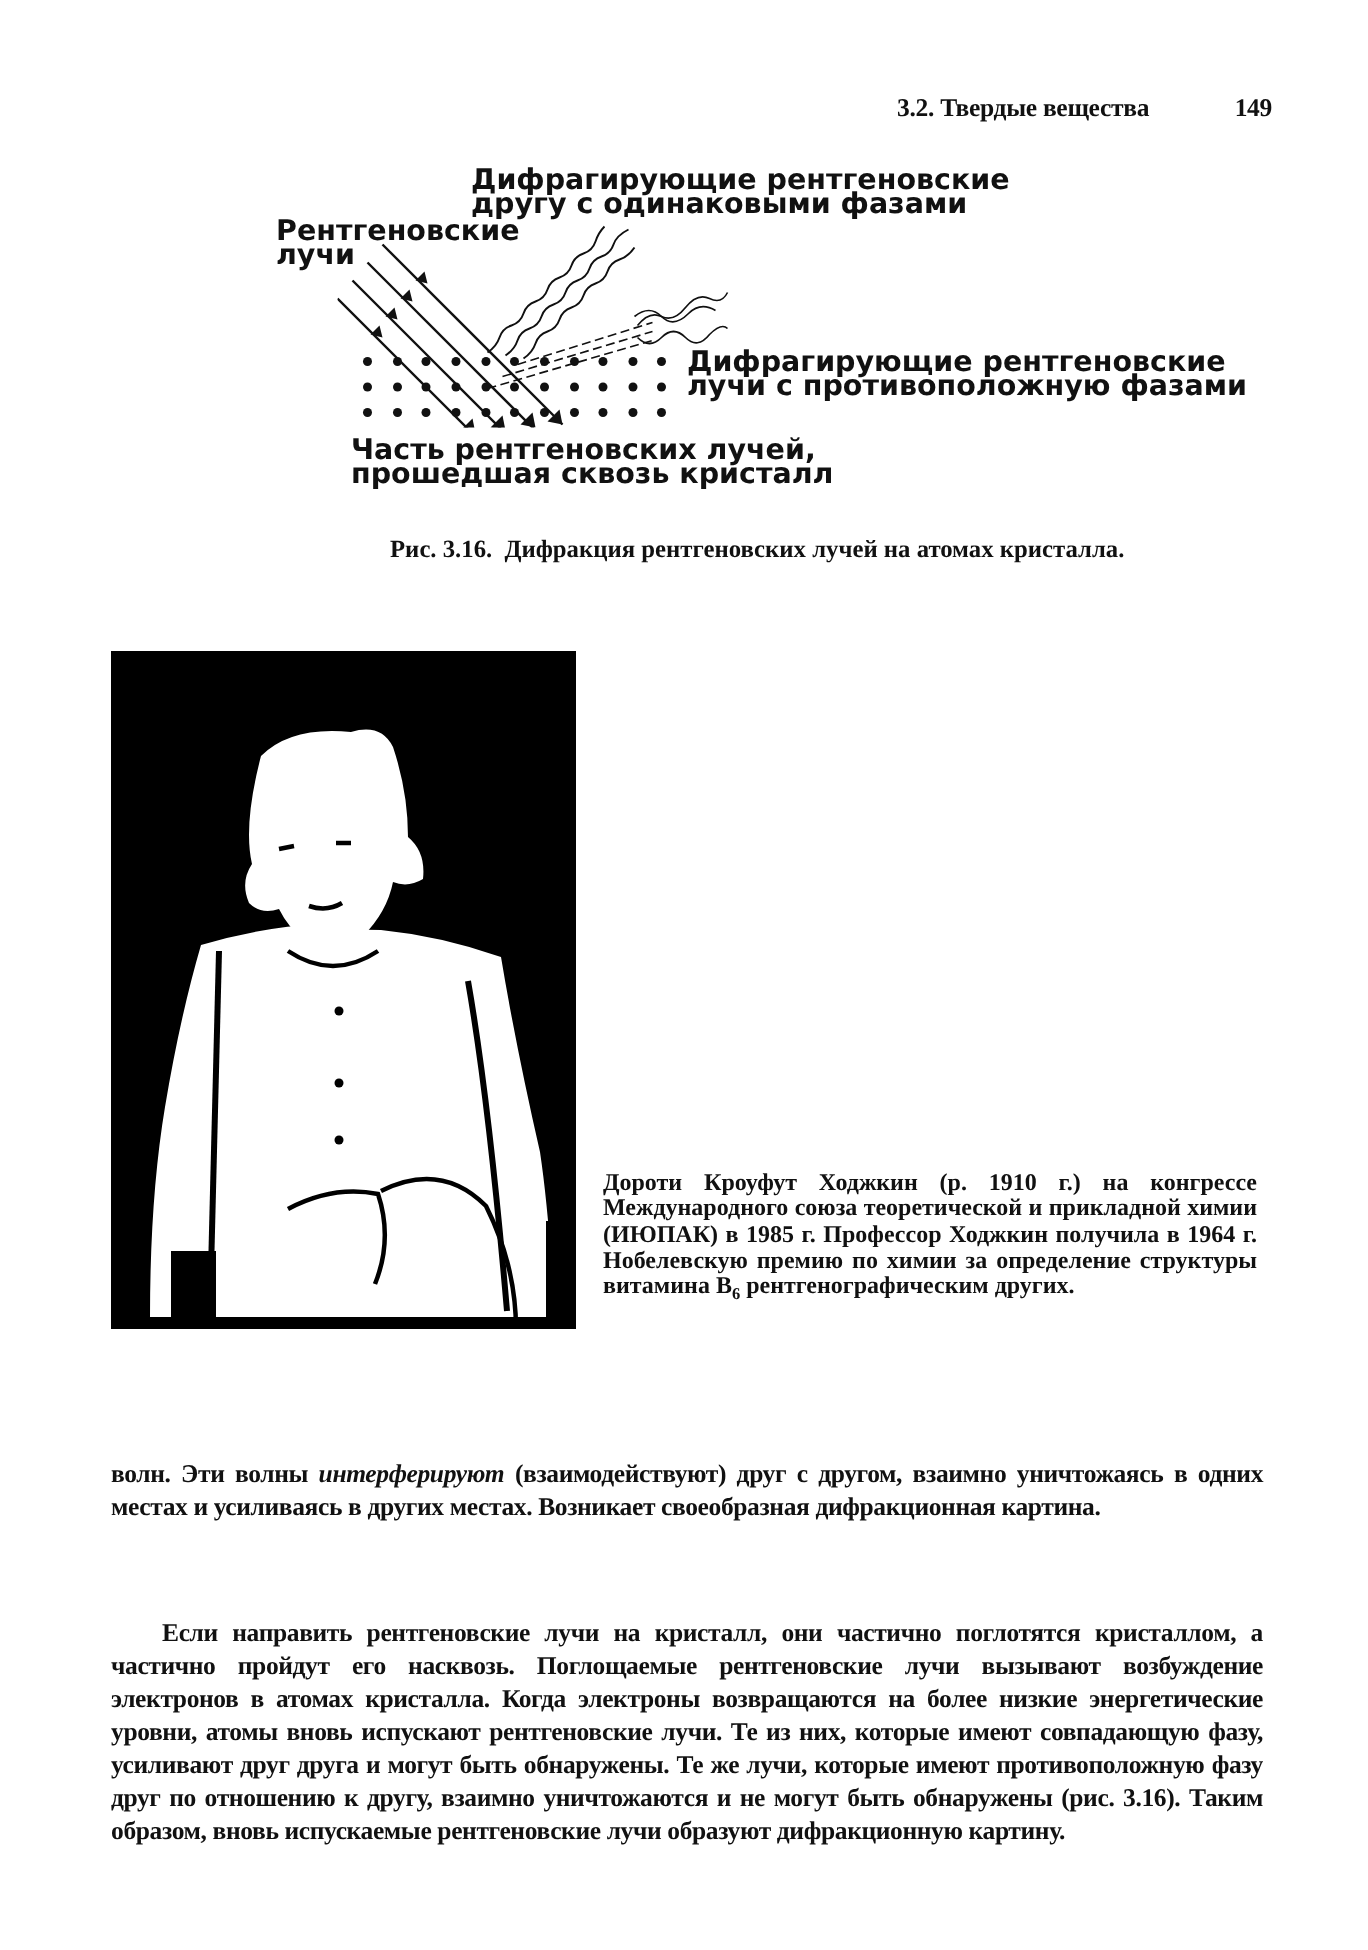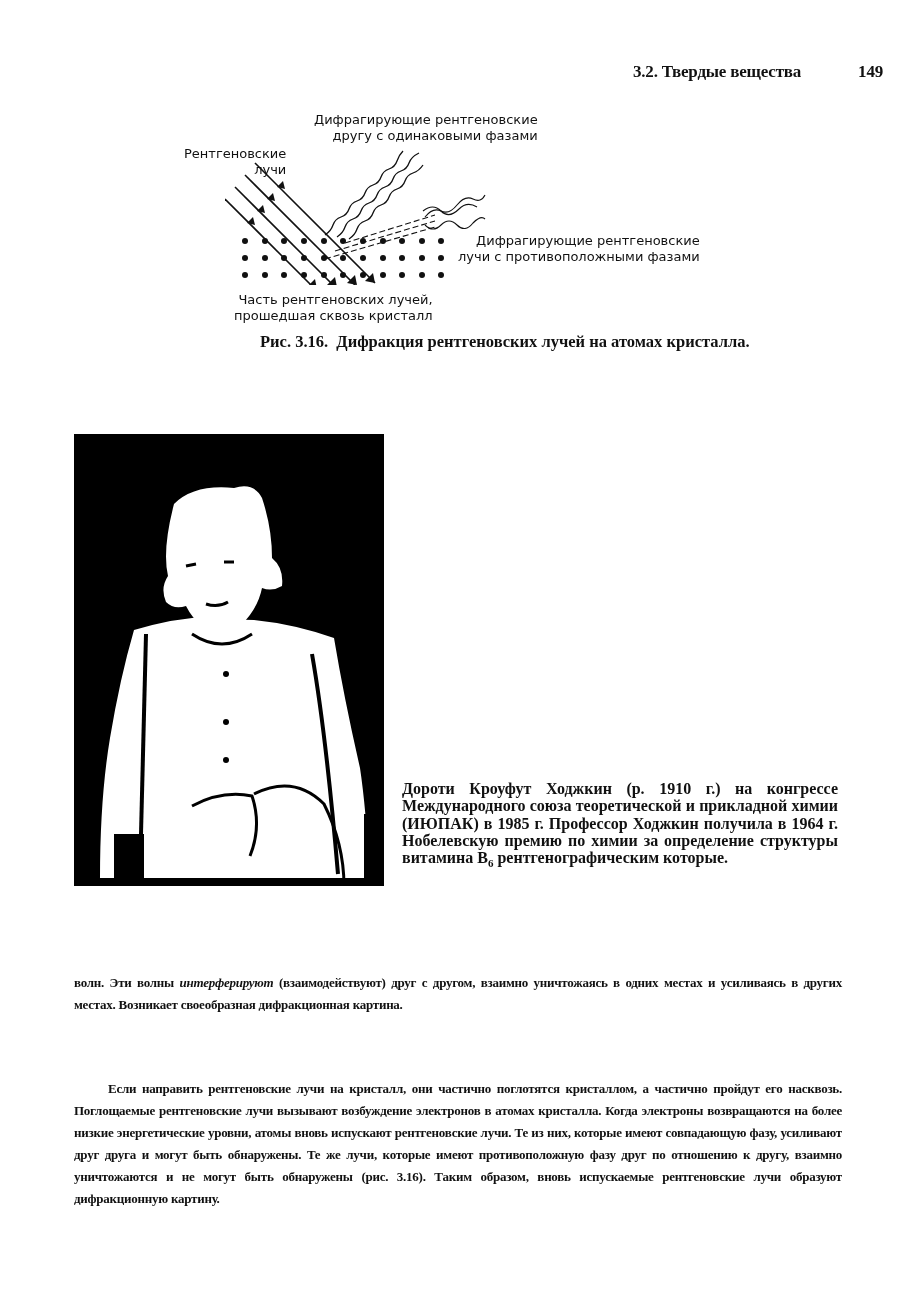--- a/index.html
+++ b/index.html
@@ -4,39 +4,38 @@
 <style>
   html, body { margin: 0; padding: 0; background: #ffffff; }
   body {
     width: 912px; height: 1300px; position: relative; overflow: hidden;
     font-family: "Liberation Serif", "DejaVu Serif", serif; color: #111;
   }
   .header {
     position: absolute; top: 62px; left: 598px; width: 250px;
     font-size: 17px; font-weight: bold; display: flex; justify-content: space-between;
     letter-spacing: -0.2px;
-    margin-left: 35px;
   }
   .fig-label {
     position: absolute; font-family: "DejaVu Sans", "Liberation Sans", sans-serif;
-    font-weight: normal; font-size: 13px; line-height: 16px; color: #111; text-align: right;
+    font-weight: bold; font-size: 19px; line-height: 16px; color: #111;
   }
   .diagram { position: absolute; left: 220px; top: 138px; width: 300px; height: 150px; }
   .caption {
-    position: absolute; top: 332px; left: 260px; font-size: 16.5px; font-weight: bold;
+    position: absolute; top: 356px; left: 260px; font-size: 16.5px; font-weight: bold;
   }
   .caption .num { margin-right: 4px; }
   .photo { position: absolute; left: 74px; top: 434px; width: 310px; height: 452px; background: #000; }
   .photo-caption {
     position: absolute; left: 402px; top: 780px; width: 436px;
     font-size: 16px; line-height: 17.3px; font-weight: bold; text-align: justify;
     hyphens: manual;
   }
   .body-text {
-    position: absolute; left: 74px; width: 768px; font-size: 13px; line-height: 22px;
+    position: absolute; left: 74px; width: 768px; font-size: 17px; line-height: 22px;
     text-align: justify; font-weight: bold; letter-spacing: -0.25px;
   }
   .p1 { top: 972px; }
   .p2 { top: 1078px; text-indent: 34px; }
   .body-text em { font-style: italic; }
   sub { font-size: 11px; }
 </style>
 </head>
 <body>
 
@@ -48,21 +47,21 @@
 <div class="fig-label" style="left:314px; top:112px;">
   <div>Дифрагирующие рентгеновские</div>
   <div>другу с одинаковыми фазами</div>
 </div>
 <div class="fig-label" style="left:184px; top:146px;">
   <div>Рентгеновские</div>
   <div>лучи</div>
 </div>
 <div class="fig-label" style="left:458px; top:233px;">
   <div>Дифрагирующие рентгеновские</div>
-  <div>лучи с противоположными фазами</div>
+  <div>лучи с противоположную фазами</div>
 </div>
 <div class="fig-label" style="left:234px; top:292px;">
   <div>Часть рентгеновских лучей,</div>
   <div>прошедшая сквозь кристалл</div>
 </div>
 
 <svg class="diagram" style="left:225px; top:145px; width:290px; height:140px;" viewBox="0 0 290 140">
   <g fill="#111">
 
     <g>
@@ -157,19 +156,19 @@
     <path d="M72,200 l-6,240" stroke="#000" stroke-width="4"></path>
     <path d="M238,220 q14,80 26,220" stroke="#000" stroke-width="4" fill="none"></path>
     <path d="M118,372 q30,-16 60,-10 q10,30 -2,60" stroke="#000" stroke-width="3" fill="none"></path>
     <path d="M180,360 q40,-20 70,10 q20,40 20,82" stroke="#000" stroke-width="3" fill="none"></path>
     <rect x="40" y="400" width="30" height="52" fill="#000"></rect>
     <rect x="290" y="380" width="20" height="72" fill="#000"></rect>
   </svg>
 </div>
 
 <div class="photo-caption">
-  <span>Дороти Кроуфут Ходжкин (р. 1910 г.) на конгрессе Международного союза теоретической и прикладной химии (ИЮПАК) в 1985 г. Профессор Ходжкин получила в 1964 г. Нобелевскую премию по химии за определение структуры витамина B</span><sub>6</sub><span> рентгенографическим которые.</span>
+  <span>Дороти Кроуфут Ходжкин (р. 1910 г.) на конгрессе Международного союза теоретической и прикладной химии (ИЮПАК) в 1985 г. Профессор Ходжкин получила в 1964 г. Нобелевскую премию по химии за определение структуры витамина B</span><sub>6</sub><span> рентгенографическим других.</span>
 </div>
 
 <div class="body-text p1">
   <span>волн. Эти волны </span><em>интерферируют</em><span> (взаимодействуют) друг с другом, взаимно уничтожаясь в одних местах и усиливаясь в других местах. Возникает своеобразная дифракционная картина.</span>
 </div>
 <div class="body-text p2">Если направить рентгеновские лучи на кристалл, они частично поглотятся кристаллом, а частично пройдут его насквозь. Поглощаемые рентгеновские лучи вызывают возбуждение электронов в атомах кристалла. Когда электроны возвращаются на более низкие энергетические уровни, атомы вновь испускают рентгеновские лучи. Те из них, которые имеют совпадающую фазу, усиливают друг друга и могут быть обнаружены. Те же лучи, которые имеют противоположную фазу друг по отношению к другу, взаимно уничтожаются и не могут быть обнаружены (рис. 3.16). Таким образом, вновь испускаемые рентгеновские лучи образуют дифракционную картину.</div>
 
 </body></html>

